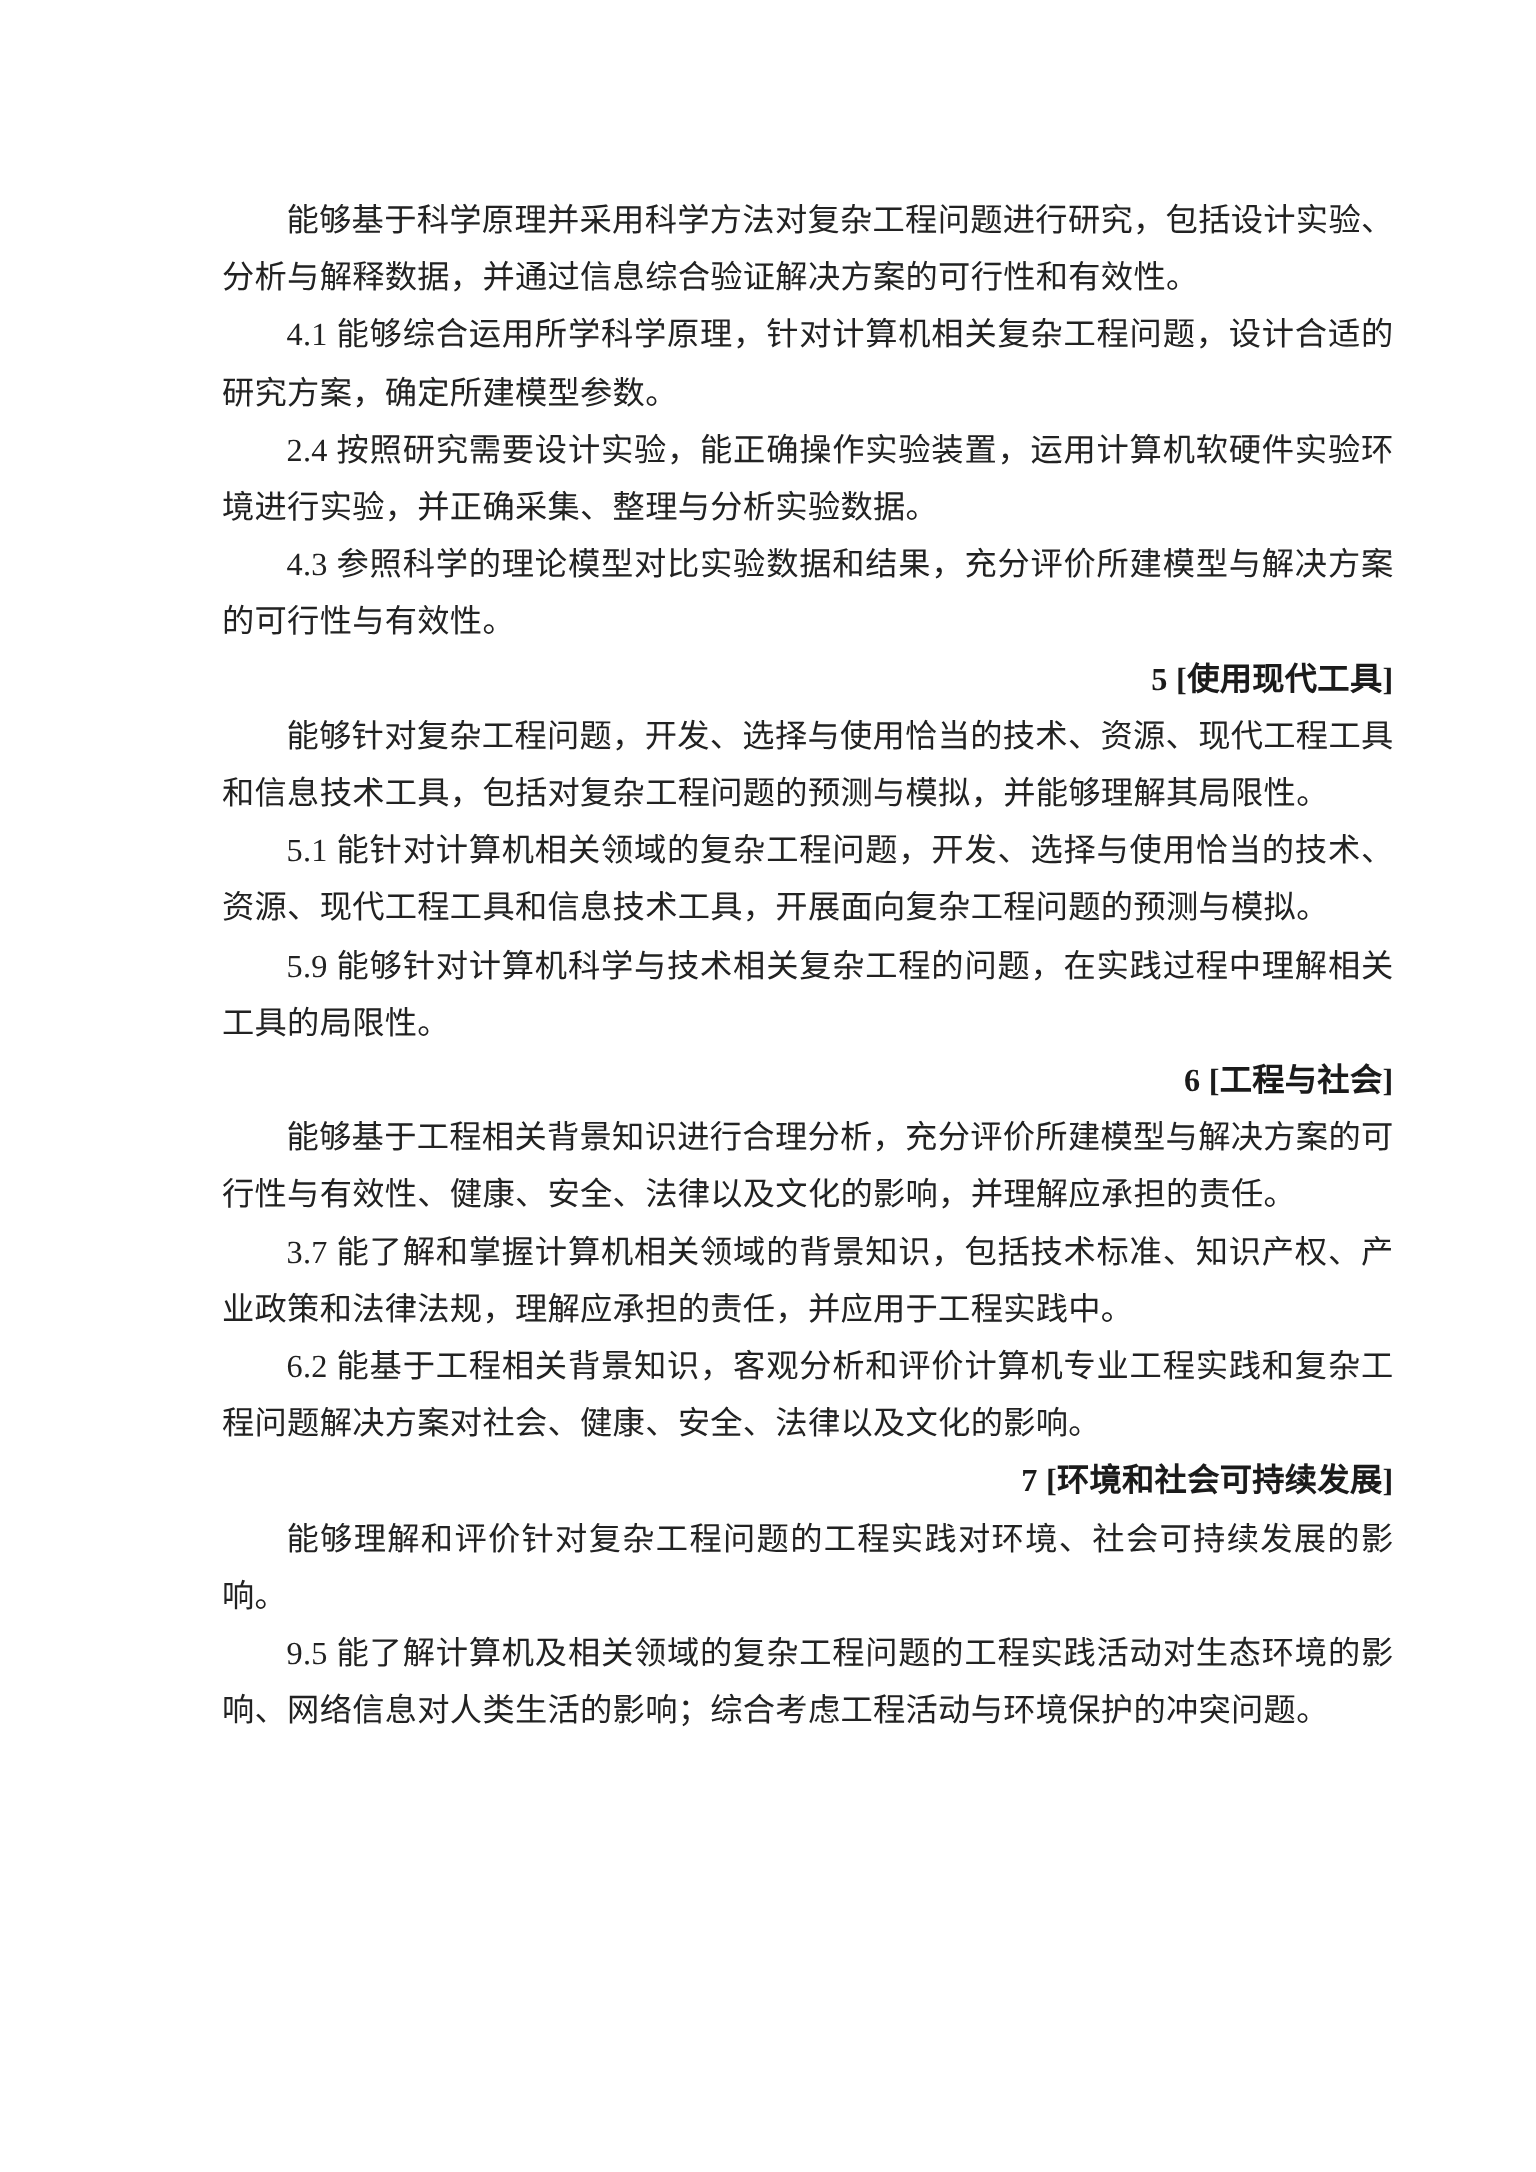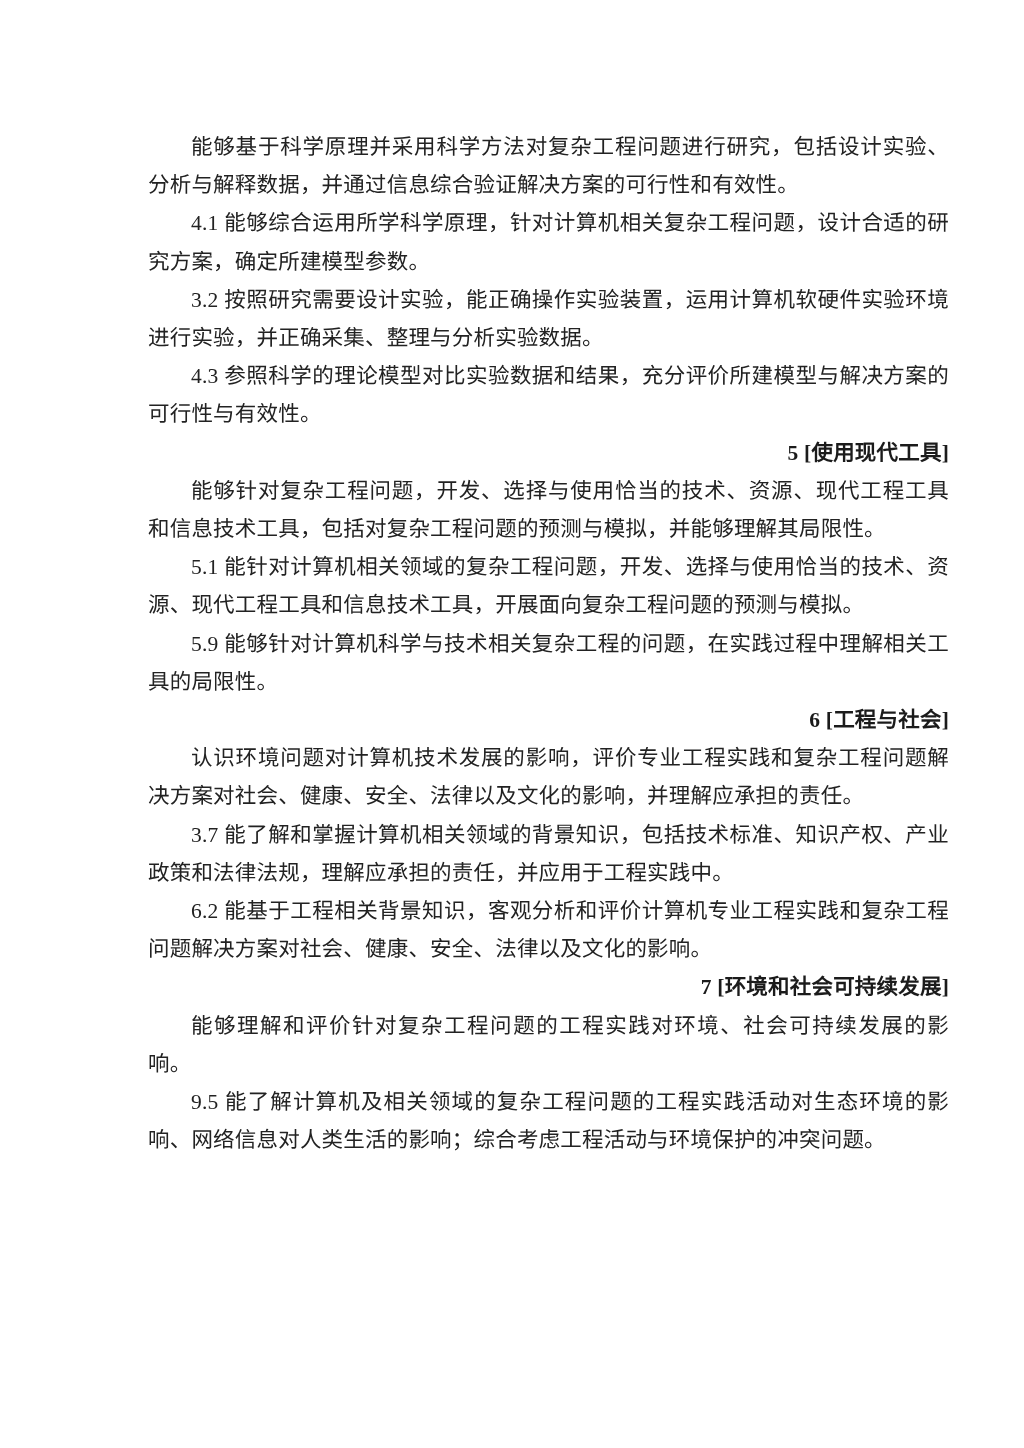--- a/index.html
+++ b/index.html
@@ -10,21 +10,21 @@
     width: 1024px;
     height: 1448px;
     background: #ffffff;
     overflow: hidden;
     font-family: "Liberation Serif", "DejaVu Serif", serif;
   }
   .page {
     box-sizing: border-box;
     width: 1024px;
     height: 1448px;
-    padding: 128px 75px 0 148px;
+    padding: 128px 95px 0 148px;
     background: #ffffff;
     color: #222222;
   }
   .page p {
     margin: 0;
     font-size: 21.5px;
     line-height: 38.2px;
     text-indent: 2em;
     text-align: justify;
     letter-spacing: 0.2px;
@@ -35,26 +35,26 @@
     text-align: right;
     color: #1b1b1b;
   }
 </style>
 </head>
 <body>
 
 <div class="page">
   <p>能够基于科学原理并采用科学方法对复杂工程问题进行研究，包括设计实验、分析与解释数据，并通过信息综合验证解决方案的可行性和有效性。</p>
   <p>4.1 能够综合运用所学科学原理，针对计算机相关复杂工程问题，设计合适的研究方案，确定所建模型参数。</p>
-  <p>3.2 按照研究需要设计实验，能正确操作实验装置，运用计算机软硬件实验环境进行实验，并正确采集、整理与分析实验数据。</p>
+  <p>2.4 按照研究需要设计实验，能正确操作实验装置，运用计算机软硬件实验环境进行实验，并正确采集、整理与分析实验数据。</p>
   <p>4.3 参照科学的理论模型对比实验数据和结果，充分评价所建模型与解决方案的可行性与有效性。</p>
   <p class="heading">5 [使用现代工具]</p>
   <p>能够针对复杂工程问题，开发、选择与使用恰当的技术、资源、现代工程工具和信息技术工具，包括对复杂工程问题的预测与模拟，并能够理解其局限性。</p>
   <p>5.1 能针对计算机相关领域的复杂工程问题，开发、选择与使用恰当的技术、资源、现代工程工具和信息技术工具，开展面向复杂工程问题的预测与模拟。</p>
   <p>5.9 能够针对计算机科学与技术相关复杂工程的问题，在实践过程中理解相关工具的局限性。</p>
   <p class="heading">6 [工程与社会]</p>
-  <p>认识环境问题对计算机技术发展的影响，评价专业工程实践和复杂工程问题解决方案对社会、健康、安全、法律以及文化的影响，并理解应承担的责任。</p>
+  <p>能够基于工程相关背景知识进行合理分析，充分评价所建模型与解决方案的可行性与有效性、健康、安全、法律以及文化的影响，并理解应承担的责任。</p>
   <p>3.7 能了解和掌握计算机相关领域的背景知识，包括技术标准、知识产权、产业政策和法律法规，理解应承担的责任，并应用于工程实践中。</p>
   <p>6.2 能基于工程相关背景知识，客观分析和评价计算机专业工程实践和复杂工程问题解决方案对社会、健康、安全、法律以及文化的影响。</p>
   <p class="heading">7 [环境和社会可持续发展]</p>
   <p>能够理解和评价针对复杂工程问题的工程实践对环境、社会可持续发展的影响。</p>
   <p>9.5 能了解计算机及相关领域的复杂工程问题的工程实践活动对生态环境的影响、网络信息对人类生活的影响；综合考虑工程活动与环境保护的冲突问题。</p>
 </div>
 
 </body></html>

